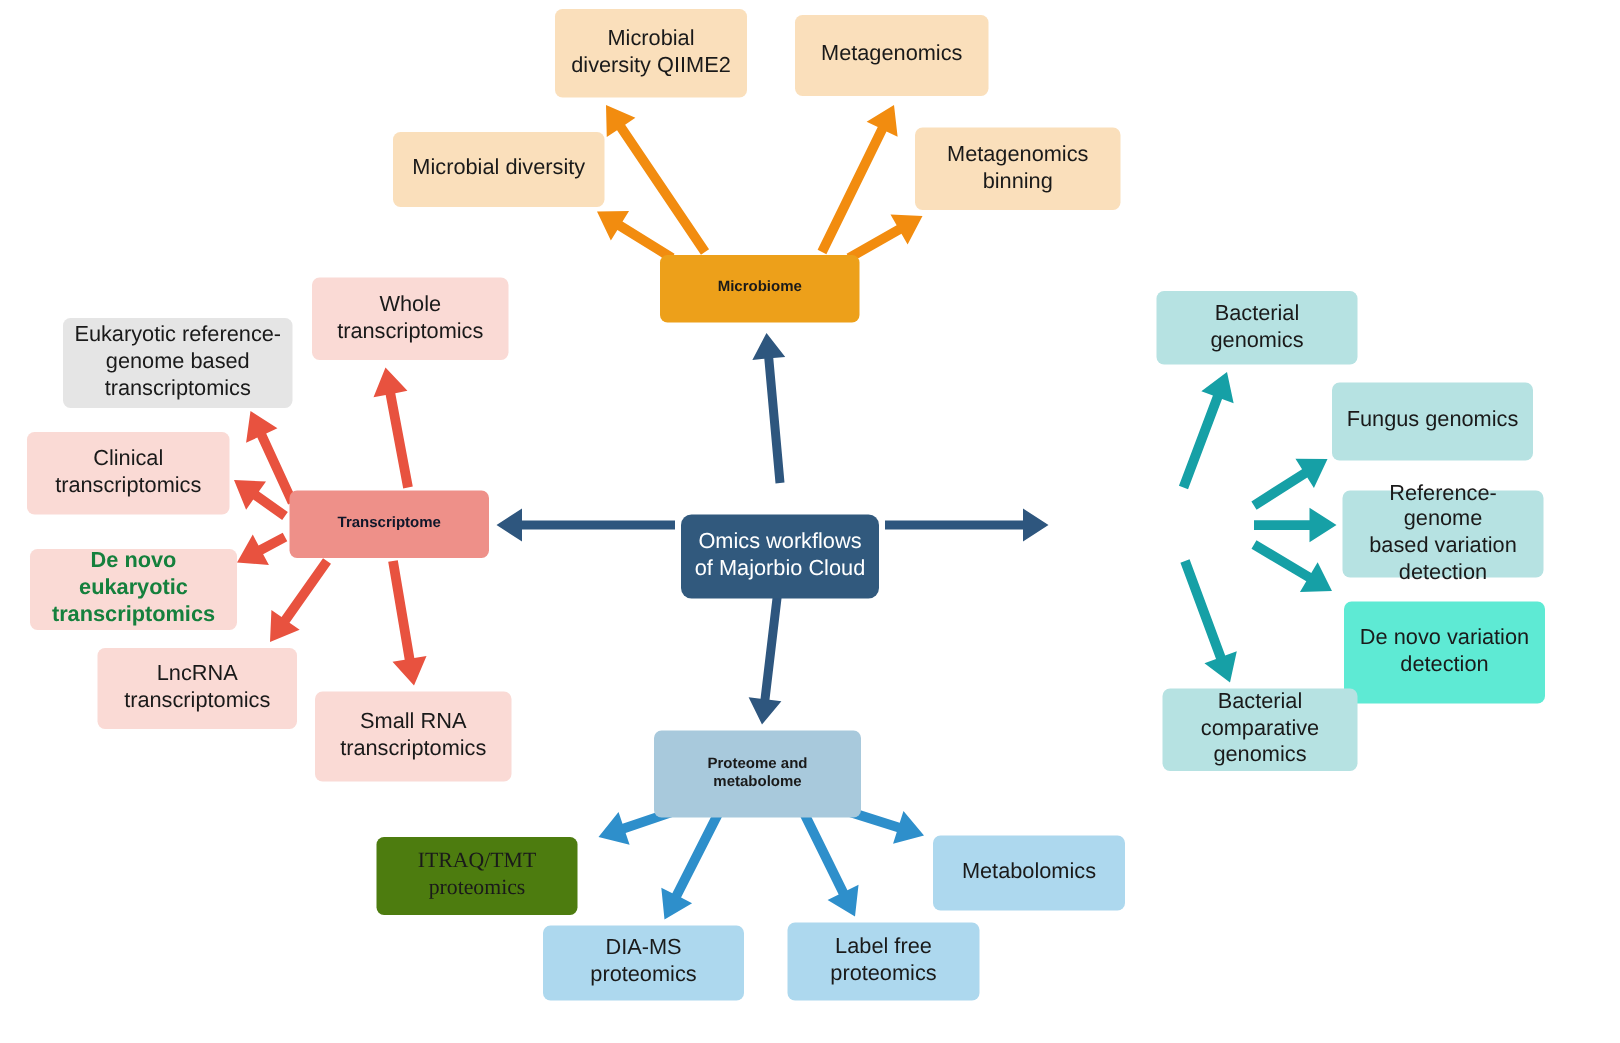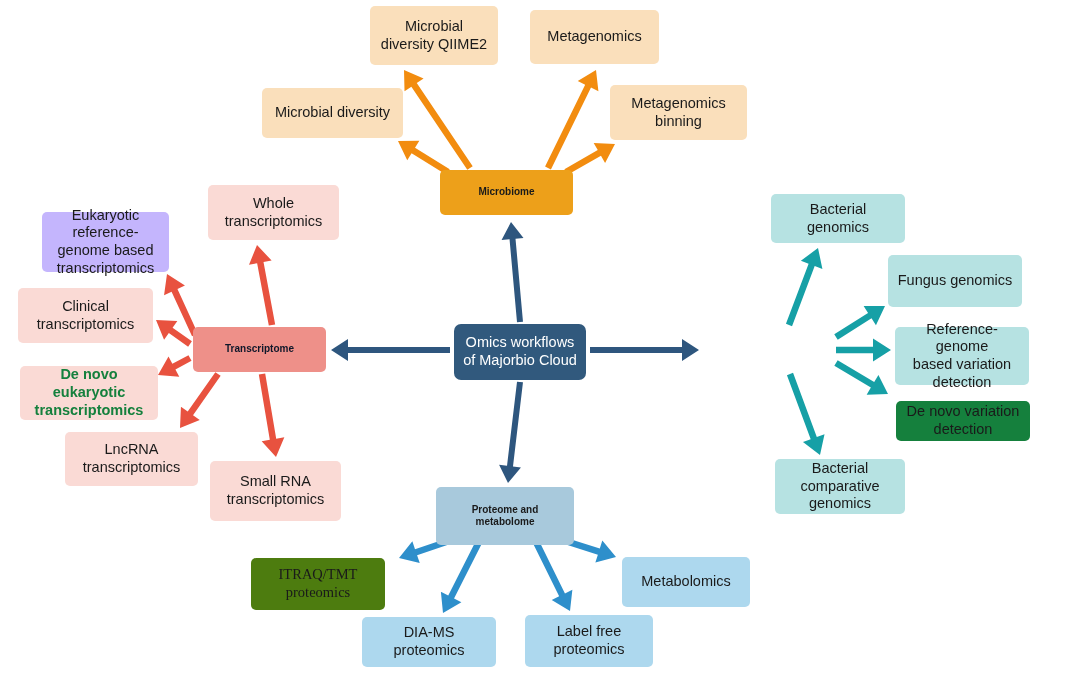--- a/index.html
+++ b/index.html
@@ -45,20 +45,21 @@
   }
   .leaf {
     font-weight: normal;
     font-size: 14.5px;
   }
   .center-node {
     font-weight: normal;
     font-size: 14.5px;
     color: #ffffff;
     border-radius: 7px;
+    margin-top: 19px;
   }
 </style>
 </head>
 <body>
 
 <div id="canvas">
   <svg id="edges" viewBox="0 0 1080 695" width="1080" height="695">
       <polygon points="522.99,321.73 515.51,238.66 523.48,237.95 511.00,222.00 501.57,239.92 509.54,239.20 517.01,322.27" fill="#2E567E"></polygon>
       <polygon points="450.00,347.00 348.00,347.00 348.00,339.00 331.00,350.00 348.00,361.00 348.00,353.00 450.00,353.00" fill="#2E567E"></polygon>
       <polygon points="590.00,353.00 682.00,353.00 682.00,361.00 699.00,350.00 682.00,339.00 682.00,347.00 590.00,347.00" fill="#2E567E"></polygon>
@@ -88,37 +89,37 @@
     <div class="node hub" style="left: 440px; top: 170px; width: 133px; height: 45px; background: rgb(237, 160, 26); color: rgb(26, 26, 26);">Microbiome</div>
     <div class="node leaf" style="left: 370px; top: 6px; width: 128px; height: 59px; background: rgb(250, 223, 187); color: rgb(26, 26, 26);">Microbial
 diversity QIIME2</div>
     <div class="node leaf" style="left: 530px; top: 10px; width: 129px; height: 54px; background: rgb(250, 223, 187); color: rgb(26, 26, 26);">Metagenomics</div>
     <div class="node leaf" style="left: 262px; top: 88px; width: 141px; height: 50px; background: rgb(250, 223, 187); color: rgb(26, 26, 26);">Microbial diversity</div>
     <div class="node leaf" style="left: 610px; top: 85px; width: 137px; height: 55px; background: rgb(250, 223, 187); color: rgb(26, 26, 26);">Metagenomics
 binning</div>
     <div class="node hub" style="left: 193px; top: 327px; width: 133px; height: 45px; background: rgb(238, 144, 137); color: #0f172a;">Transcriptome</div>
     <div class="node leaf" style="left: 208px; top: 185px; width: 131px; height: 55px; background: rgb(250, 218, 213); color: rgb(26, 26, 26);">Whole
 transcriptomics</div>
-    <div class="node leaf" style="left: 42px; top: 212px; width: 127px; height: 60px; background: #c4b5fd; color: rgb(26, 26, 26);">Eukaryotic reference-
+    <div class="node leaf" style="left: 42px; top: 212px; width: 153px; height: 60px; background: #e5e5e5; color: rgb(26, 26, 26);">Eukaryotic reference-
 genome based
 transcriptomics</div>
     <div class="node leaf" style="left: 18px; top: 288px; width: 135px; height: 55px; background: rgb(250, 218, 213); color: rgb(26, 26, 26);">Clinical
 transcriptomics</div>
     <div class="node leaf" style="left: 20px; top: 366px; width: 138px; height: 54px; background: rgb(250, 218, 213); color: #15803d; font-weight: bold;">De novo eukaryotic
 transcriptomics</div>
     <div class="node leaf" style="left: 65px; top: 432px; width: 133px; height: 54px; background: rgb(250, 218, 213); color: rgb(26, 26, 26);">LncRNA
 transcriptomics</div>
     <div class="node leaf" style="left: 210px; top: 461px; width: 131px; height: 60px; background: rgb(250, 218, 213); color: rgb(26, 26, 26);">Small RNA
 transcriptomics</div>
     <div class="node leaf" style="left: 771px; top: 194px; width: 134px; height: 49px; background: rgb(182, 226, 226); color: rgb(26, 26, 26);">Bacterial genomics</div>
     <div class="node leaf" style="left: 888px; top: 255px; width: 134px; height: 52px; background: rgb(182, 226, 226); color: rgb(26, 26, 26);">Fungus genomics</div>
     <div class="node leaf" style="left: 895px; top: 327px; width: 134px; height: 58px; background: rgb(182, 226, 226); color: rgb(26, 26, 26);">Reference-genome
 based variation
 detection</div>
-    <div class="node leaf" style="left: 896px; top: 401px; width: 134px; height: 40px; background: #15803d; color: rgb(26, 26, 26);">De novo variation
+    <div class="node leaf" style="left: 896px; top: 401px; width: 134px; height: 68px; background: #5eead4; color: rgb(26, 26, 26);">De novo variation
 detection</div>
     <div class="node leaf" style="left: 775px; top: 459px; width: 130px; height: 55px; background: rgb(182, 226, 226); color: rgb(26, 26, 26);">Bacterial
 comparative
 genomics</div>
     <div class="node hub" style="left: 436px; top: 487px; width: 138px; height: 58px; background: rgb(168, 201, 220); color: rgb(26, 26, 26);">Proteome and
 metabolome</div>
     <div class="node leaf" style="left: 251px; top: 558px; width: 134px; height: 52px; background: #4d7c0f; color: rgb(26, 26, 26); font-family: Liberation Serif, serif;">ITRAQ/TMT
 proteomics</div>
     <div class="node leaf" style="left: 362px; top: 617px; width: 134px; height: 50px; background: rgb(173, 216, 238); color: rgb(26, 26, 26);">DIA-MS proteomics</div>
     <div class="node leaf" style="left: 525px; top: 615px; width: 128px; height: 52px; background: rgb(173, 216, 238); color: rgb(26, 26, 26);">Label free

